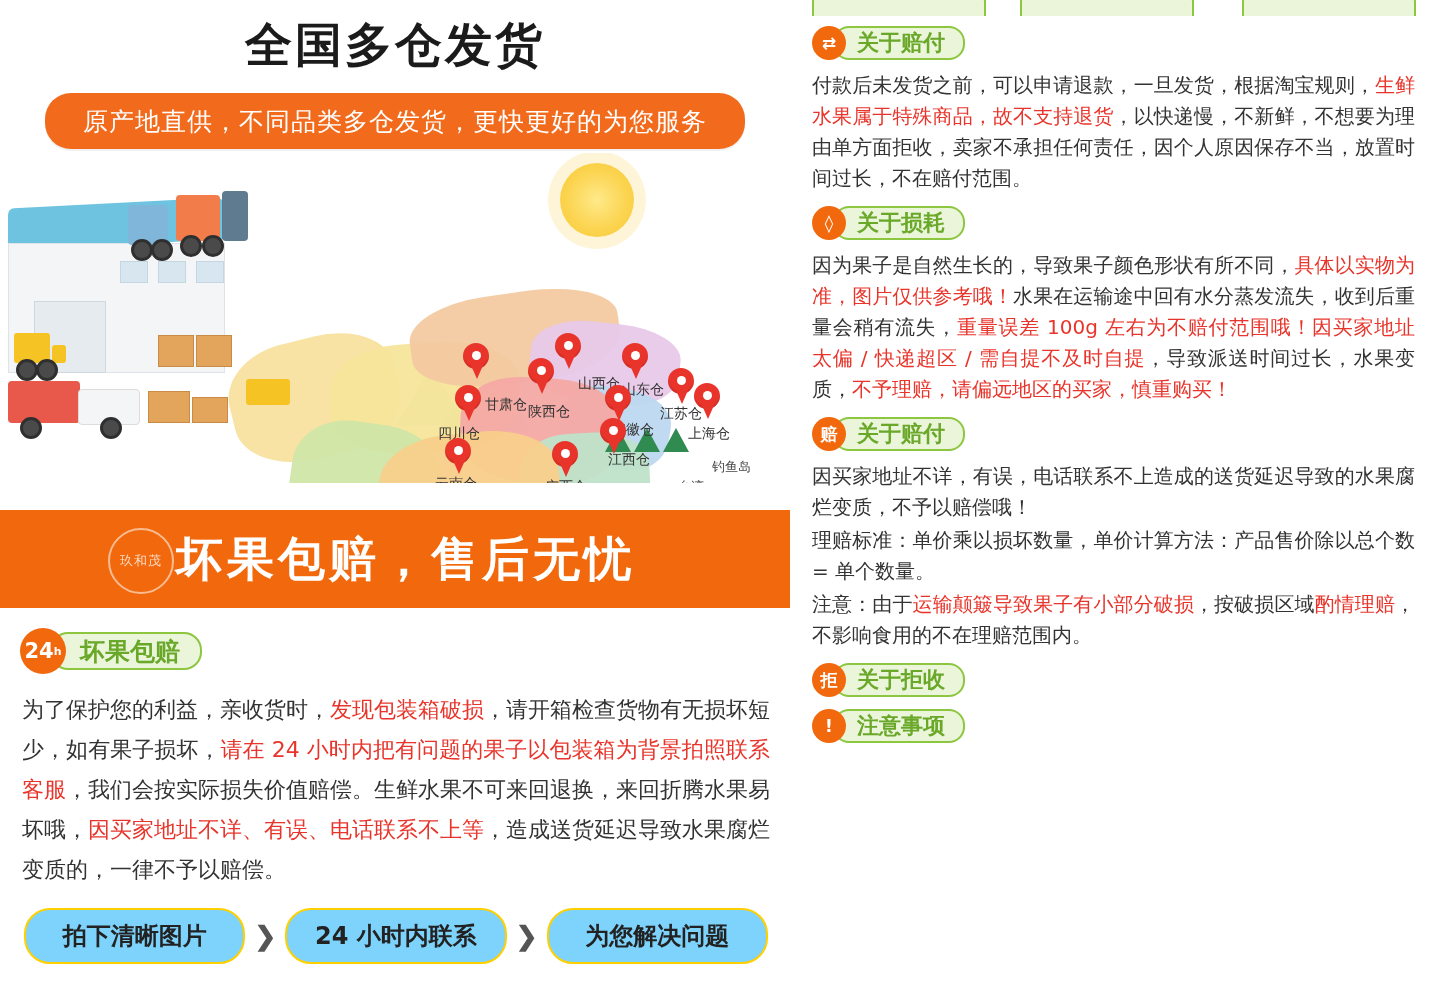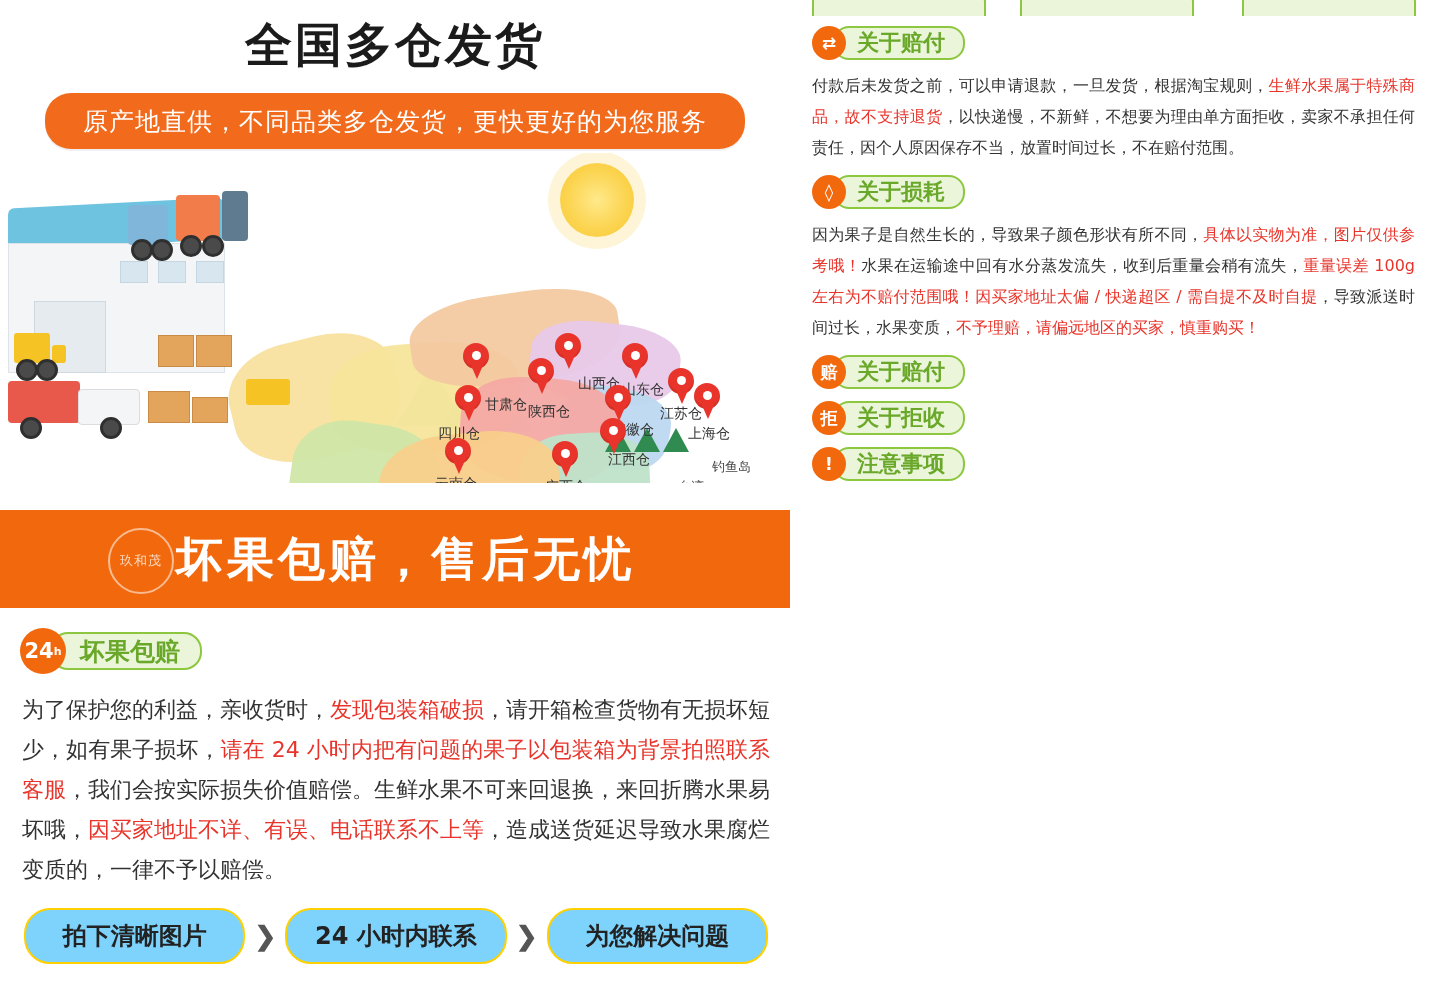--- a/index.html
+++ b/index.html
@@ -155,21 +155,21 @@
     width:34px;height:34px;border-radius:50%;background:#f2690d;color:#fff;
     display:flex;align-items:center;justify-content:center;font-size:17px;font-weight:bold;
     position:relative;z-index:2;font-family:"DejaVu Sans", sans-serif;
   }
   .sec-pill{
     height:30px;margin-left:-13px;padding:0 18px 0 22px;background:#eaf5d9;border:2px solid #8dc63f;border-radius:16px;
     display:flex;align-items:center;color:#6aa829;font-size:22px;font-weight:bold;
     font-family:"DejaVu Sans", sans-serif;
   }
   .sec-body{
-    font-size:16px;line-height:31px;color:#333;text-align:justify;
+    font-size:20px;line-height:31px;color:#333;text-align:justify;
     font-family:"DejaVu Sans", sans-serif;
   }
   .sec-body p{margin:0 0 2px 0;}
 </style>
 </head>
 <body>
 
 <div class="page">
 
   <div class="left">
@@ -367,20 +367,27 @@
       <div class="sec-body">
         <span>因为果子是自然生长的，导致果子颜色形状有所不同，</span><span class="hi">具体以实物为准，图片仅供参考哦！</span><span>水果在运输途中回有水分蒸发流失，收到后重量会稍有流失，</span><span class="hi">重量误差 100g 左右为不赔付范围哦！因买家地址太偏 / 快递超区 / 需自提不及时自提</span><span>，导致派送时间过长，水果变质，</span><span class="hi">不予理赔，请偏远地区的买家，慎重购买！</span>
       </div>
     </div>
 
     <div class="sec" style="margin-top:12px;">
       <div class="sec-head">
         <div class="sec-ico">赔</div>
         <div class="sec-pill">关于赔付</div>
       </div>
+      <div class="sec-body">
+        <p>因买家地址不详，有误，电话联系不上造成的送货延迟导致的水果腐烂变质，不予以赔偿哦！</p>
+        <p>
+理赔标准：单价乘以损坏数量，单价计算方法：产品售价除以总个数 = 单个数量。</p>
+        <p><span>
+注意：由于</span><span class="hi">运输颠簸导致果子有小部分破损</span><span>，按破损区域</span><span class="hi">酌情理赔</span><span>，不影响食用的不在理赔范围内。</span></p>
+      </div>
     </div>
 
     <div class="sec" style="margin-top:12px;">
       <div class="sec-head">
         <div class="sec-ico">拒</div>
         <div class="sec-pill">关于拒收</div>
       </div>
     </div>
 
     <div class="sec" style="margin-top:12px;">

